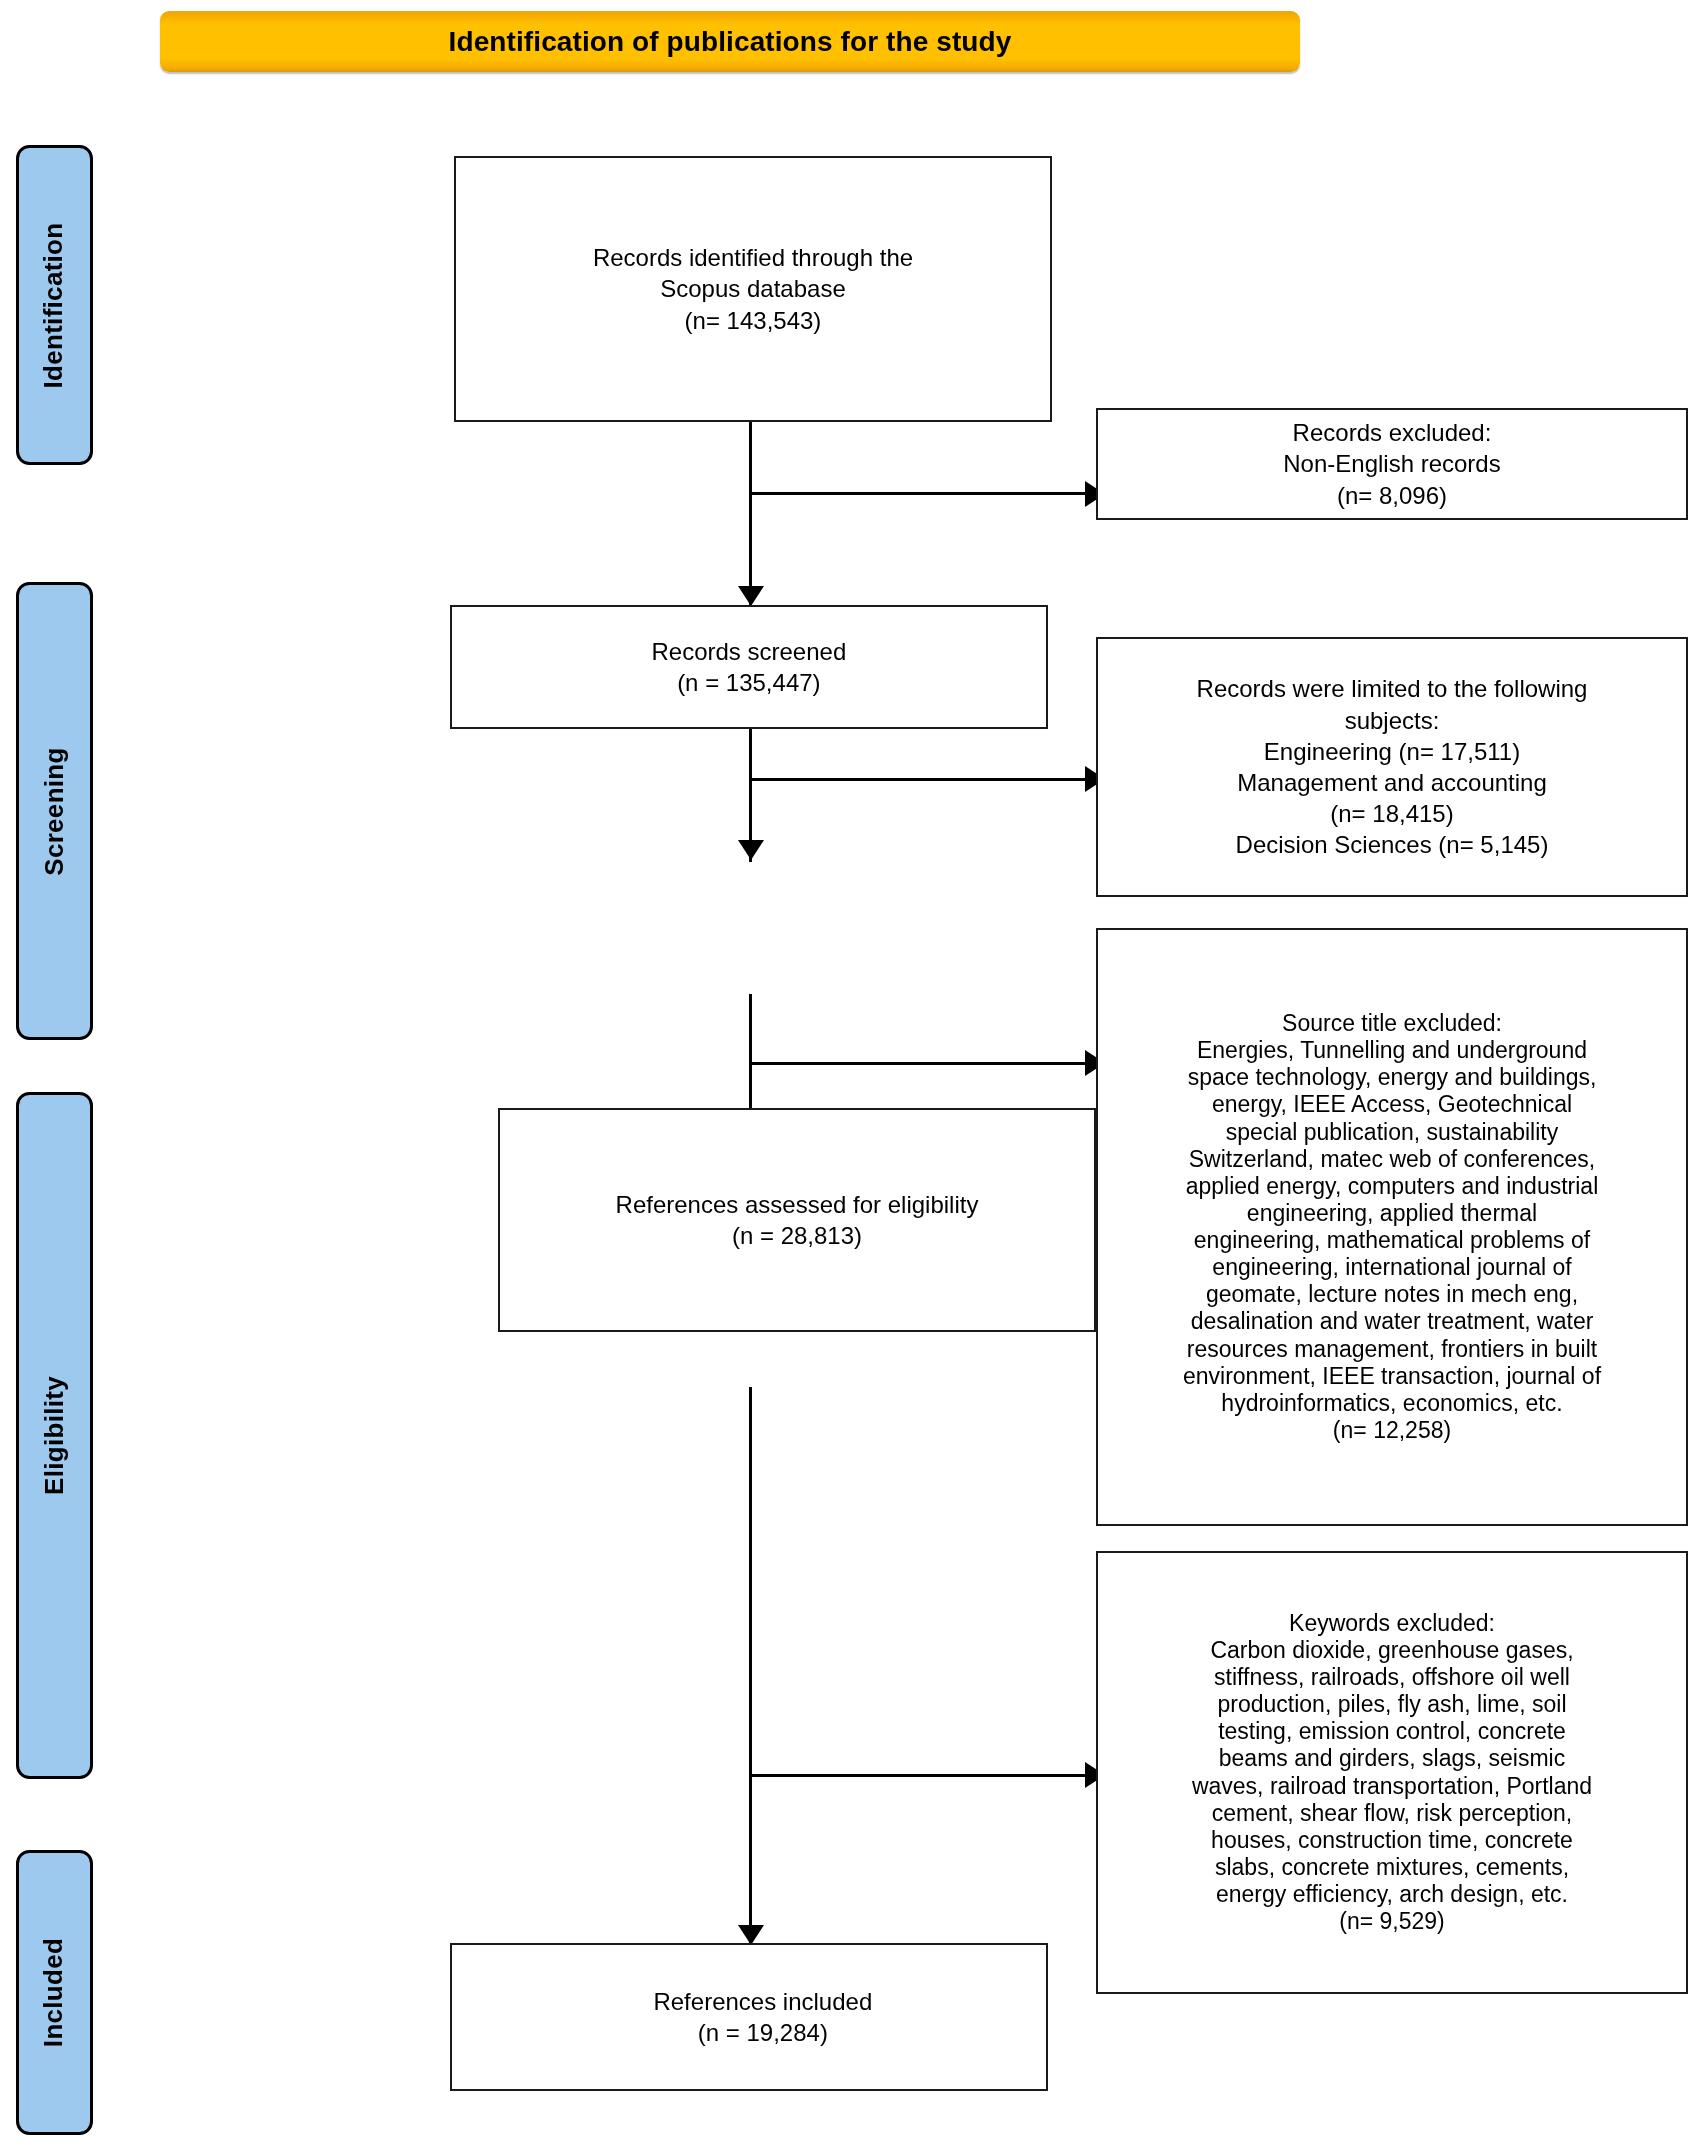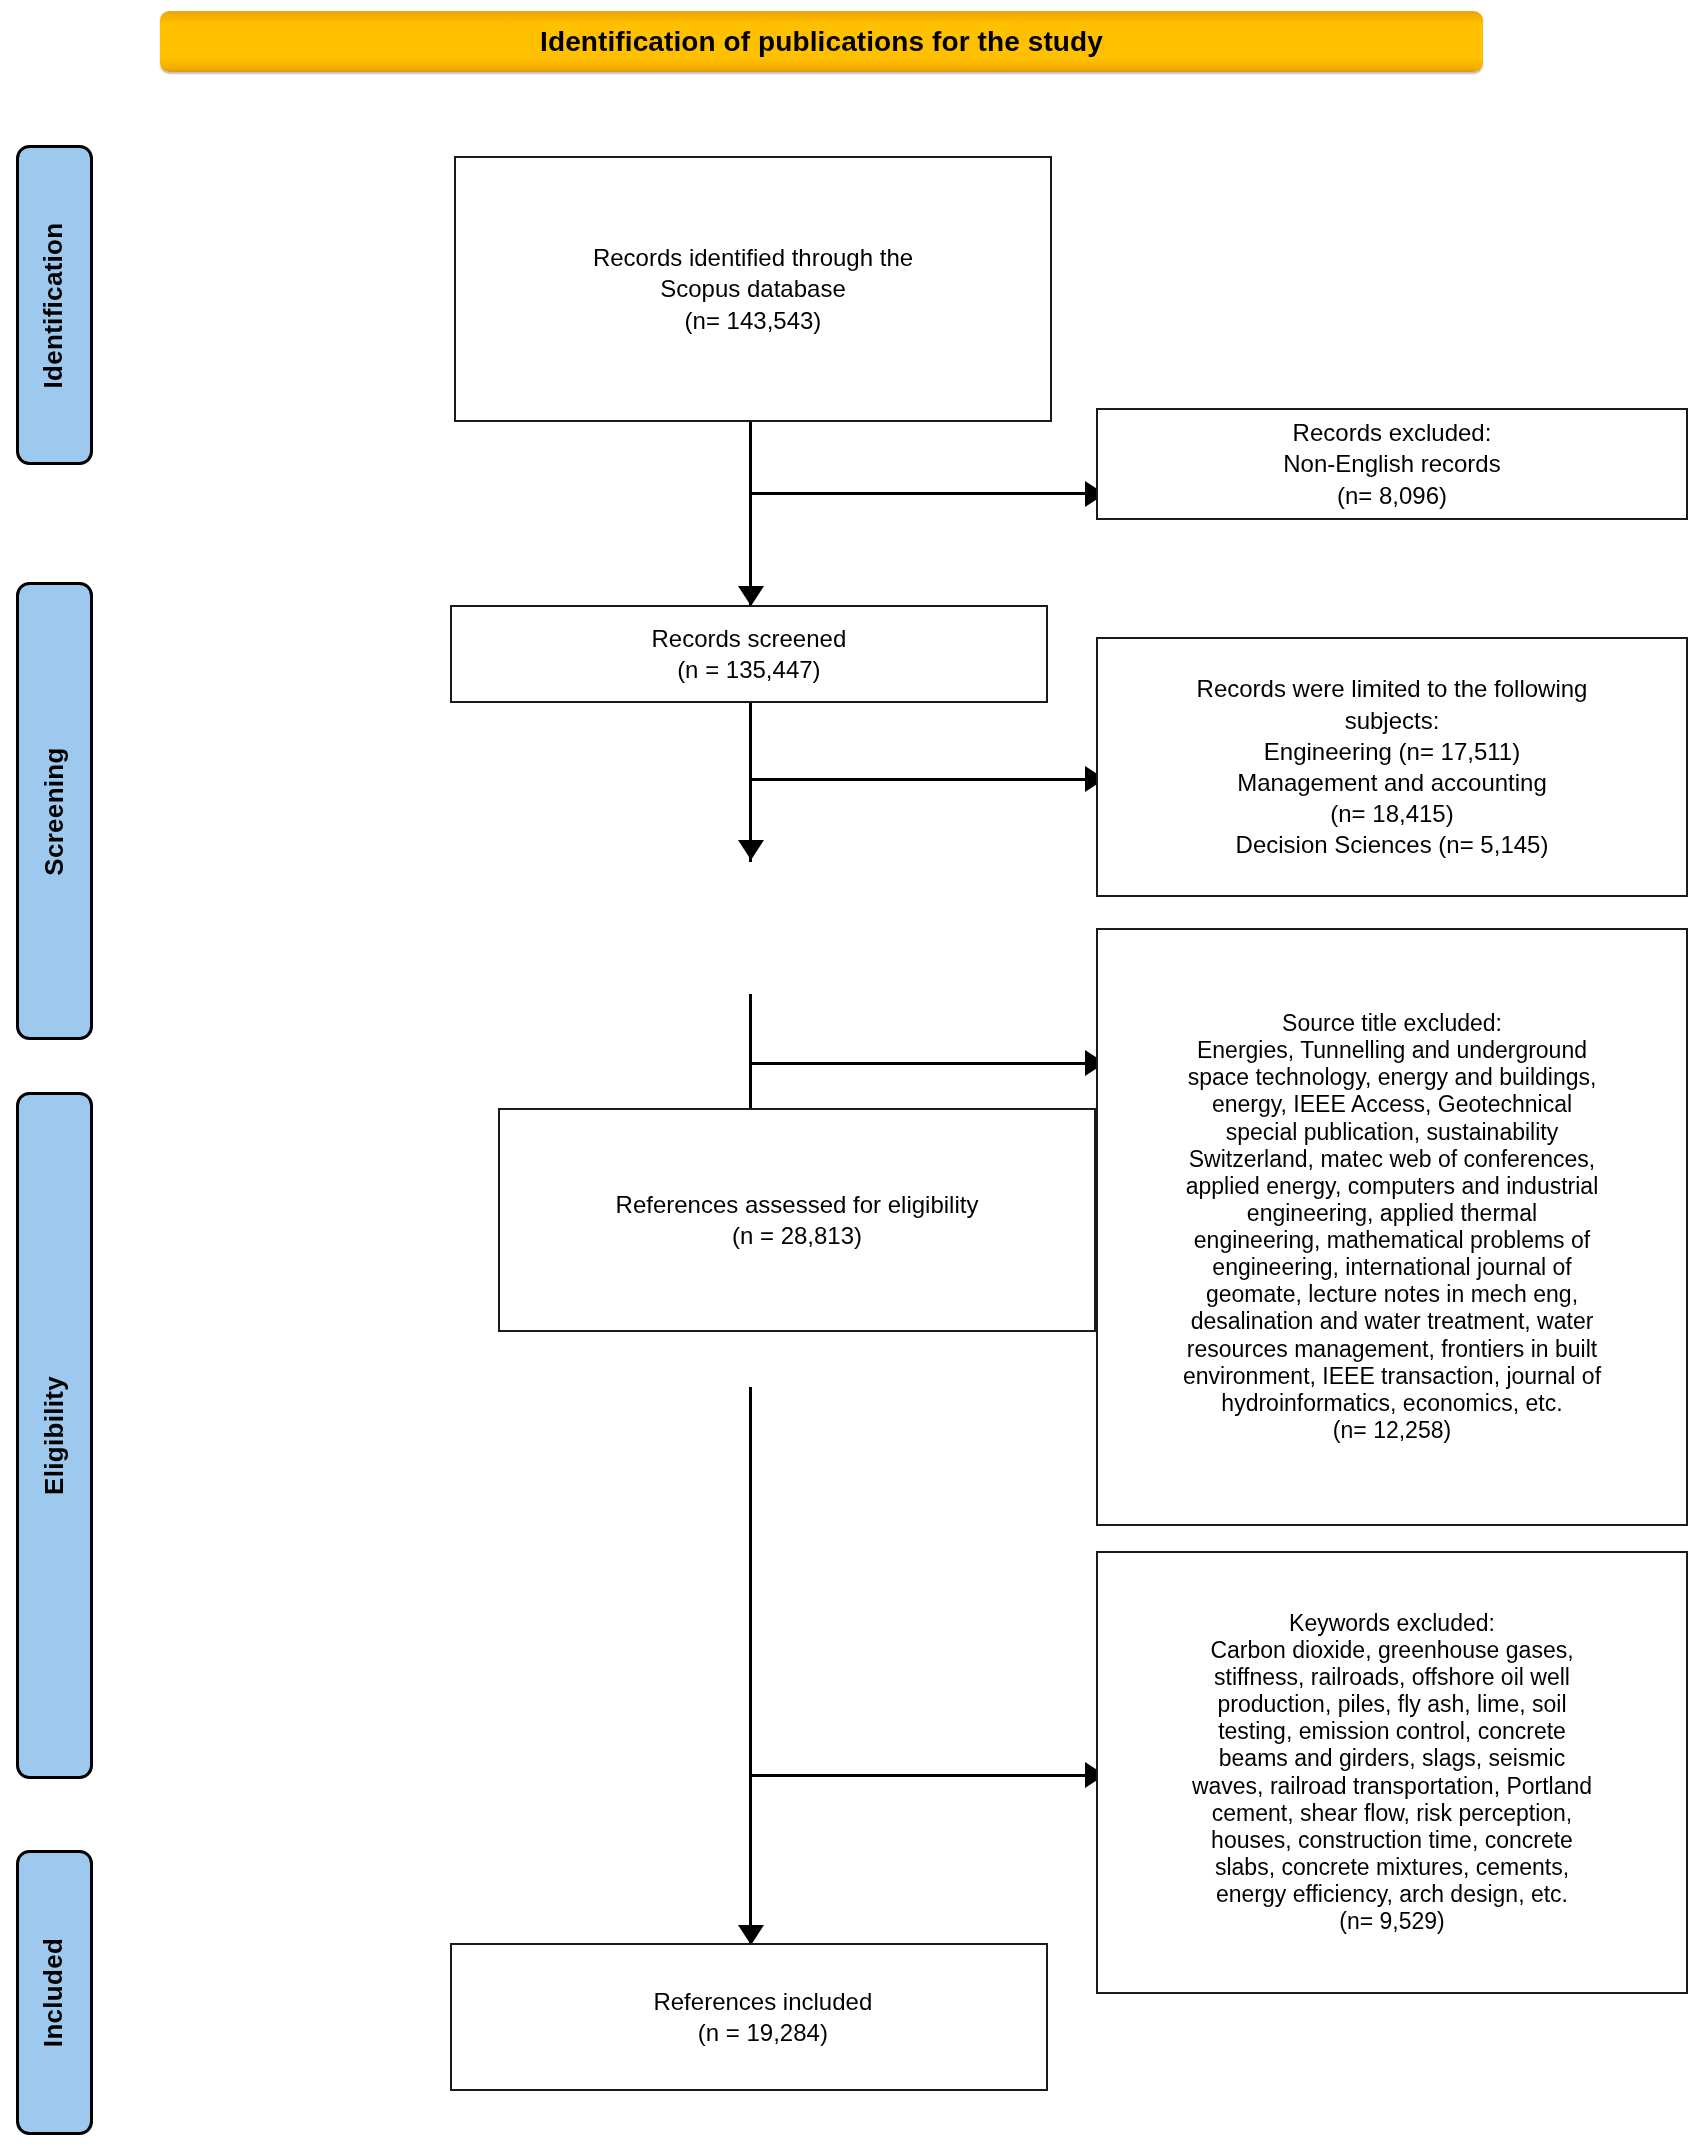--- a/index.html
+++ b/index.html
@@ -16,21 +16,21 @@
     height: 2151px;
     background: #ffffff;
     overflow: hidden;
   }
 
   
   #title-banner {
     position: absolute;
     left: 160px;
     top: 11.3px;
-    width: 1323px;
+    width: 1140px;
     height: 61px;
     background: linear-gradient(to bottom,
                 #e8a612 0%, #f5ab00 6%,
                 #ffc000 22%, #ffc000 78%,
                 #f5ab00 94%, #d99a10 100%);
     border-radius: 9.3px;
     box-shadow: 0 1.5px 1.5px rgba(0,0,0,0.25);
     display: flex;
     align-items: center;
     justify-content: center;
@@ -160,21 +160,21 @@
   <div class="arrow-down" style="left:738px; top:1925px;"></div>
   <div class="h-line" style="left:749px; top:1774px; width:356px;"></div>
   <div class="arrow-right" style="left:1085px; top:1762px;"></div>
 
   <div class="flow-box" style="left:454px; top:156px; width:598px; height:266px;">
     <span class="box-text">Records identified through the
 Scopus database
 (n= 143,543)</span>
   </div>
 
-  <div class="flow-box" style="left:450px; top:605px; width:598px; height:98px;padding-left:9px;">
+  <div class="flow-box" style="left:450px; top:605px; width:598px; height:124px;padding-left:9px;">
     <span class="box-text">Records screened
 (n = 135,447)</span>
   </div>
 
 
   <div class="flow-box" style="left:450px; top:1108px; width:598px; height:224px;margin-left:48px;">
     <span class="box-text">References assessed for eligibility
 (n = 28,813)</span>
   </div>
 

